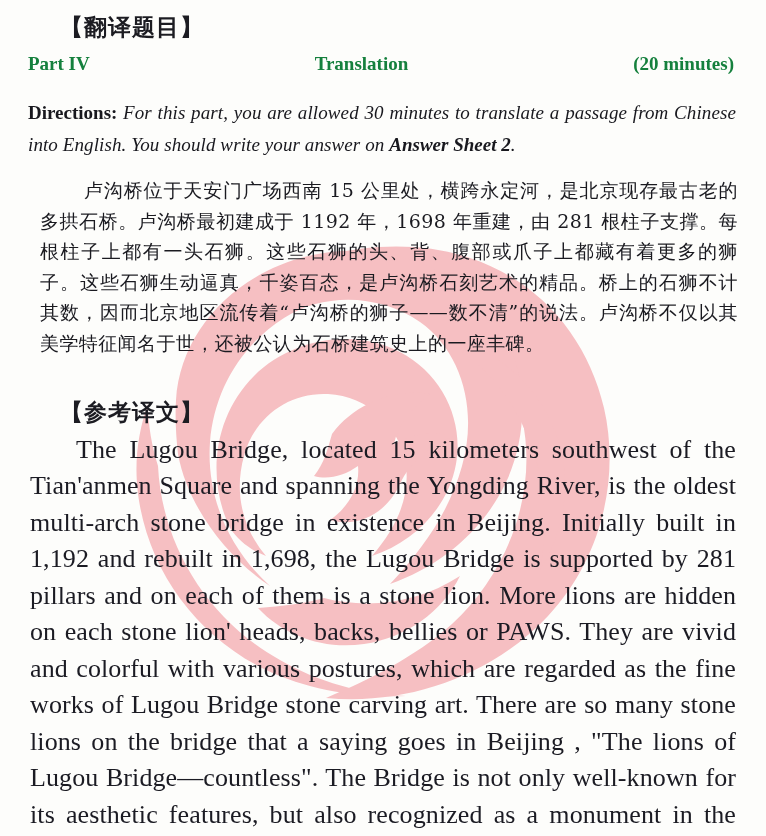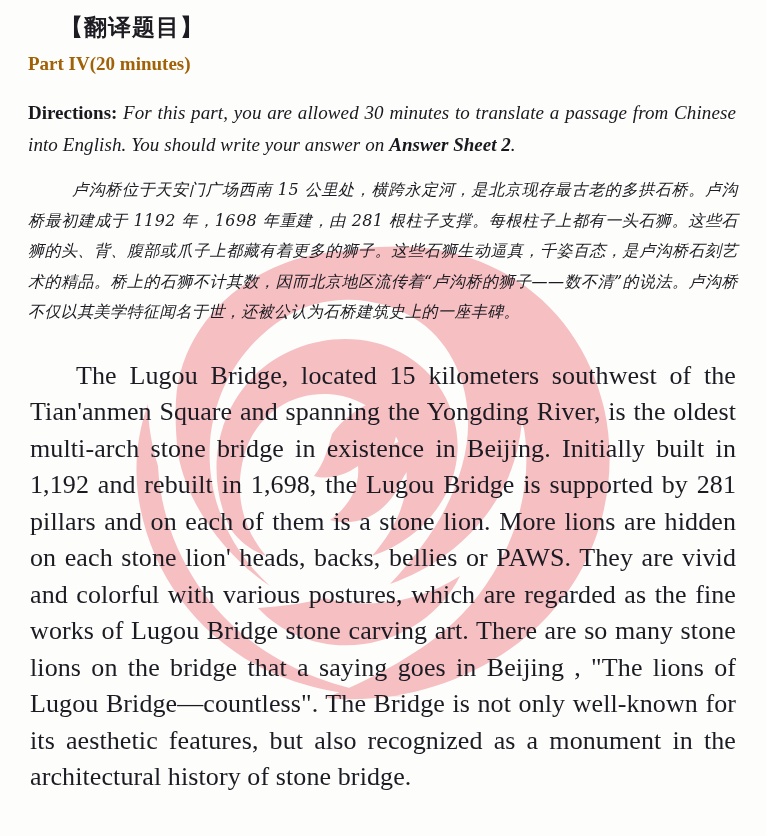--- a/index.html
+++ b/index.html
@@ -40,21 +40,21 @@
     letter-spacing: 1px;
     color: #1c1c22;
     margin: 12px 0 4px 36px;
     white-space: nowrap;
   }
   .partline {
     display: flex;
     align-items: flex-start;
     font-weight: 700;
     font-size: 19px;
-    color: #a16207;
+    color: #15803d;
     margin: 10px 0 4px 0;
     padding: 0 8px 0 4px;
   }
   .partline .p-left  { flex: 0 0 auto; }
   .partline .p-mid   { flex: 1 1 auto; text-align: center; }
   .partline .p-right { flex: 0 0 auto; }
 
   .directions {
     font-size: 19px;
     color: #18181e;
@@ -73,30 +73,29 @@
     letter-spacing: 0.1px;
   }
   .directions .d-strong {
     font-style: italic;
     font-weight: 700;
   }
 
   
   .cn-para {
     font-family: "DejaVu Serif", "Liberation Serif", serif;
-    font-size: 16px;
+    font-size: 19px;
     line-height: 30.6px;
     color: #1a1a20;
     text-align: justify;
     text-align-last: left;
-    margin: 8px 0 0 0;
+    margin: 8px 0 0 12px;
     padding: 0 4px 0 4px;
     text-indent: 44px;
     letter-spacing: 0.4px;
-    font-style: italic;
   }
 
   
   .en-para {
     font-size: 26px;
     line-height: 36.5px;
     color: #1b1b23;
     text-align: justify;
     text-justify: inter-word;
     margin: 4px 0 0 0;
@@ -154,31 +153,33 @@
       </g>
     </svg>
   </div>
 
   <div id="content">
 
     <div class="cjk-head">【翻译题目】</div>
 
     <div class="partline">
       <span class="p-left">Part IV</span>
+      <span class="p-mid">Translation</span>
       <span class="p-right">(20 minutes)</span>
     </div>
 
     <div class="directions">
       <span class="d-label">Directions:</span>
       <span class="d-body">For this part, you are allowed 30 minutes to translate a passage from Chinese into English. You should write your answer on </span><span class="d-strong">Answer Sheet 2</span><span class="d-body">.</span>
     </div>
 
     <div class="spacer-sm"></div>
 
     <div class="cn-para">卢沟桥位于天安门广场西南 15 公里处，横跨永定河，是北京现存最古老的多拱石桥。卢沟桥最初建成于 1192 年，1698 年重建，由 281 根柱子支撑。每根柱子上都有一头石狮。这些石狮的头、背、腹部或爪子上都藏有着更多的狮子。这些石狮生动逼真，千姿百态，是卢沟桥石刻艺术的精品。桥上的石狮不计其数，因而北京地区流传着“卢沟桥的狮子——数不清”的说法。卢沟桥不仅以其美学特征闻名于世，还被公认为石桥建筑史上的一座丰碑。</div>
 
     <div class="spacer-md"></div>
 
+    <div class="cjk-head">【参考译文】</div>
 
     <div class="en-para last">The Lugou Bridge, located 15 kilometers southwest of the Tian'anmen Square and spanning the Yongding River, is the oldest multi-arch stone bridge in existence in Beijing. Initially built in 1,192 and rebuilt in 1,698, the Lugou Bridge is supported by 281 pillars and on each of them is a stone lion. More lions are hidden on each stone lion' heads, backs, bellies or PAWS. They are vivid and colorful with various postures, which are regarded as the fine works of Lugou Bridge stone carving art. There are so many stone lions on the bridge that a saying goes in Beijing , "The lions of Lugou Bridge—countless". The Bridge is not only well-known for its aesthetic features, but also recognized as a monument in the architectural history of stone bridge.</div>
 
   </div>
 </div>
 
 </body></html>

